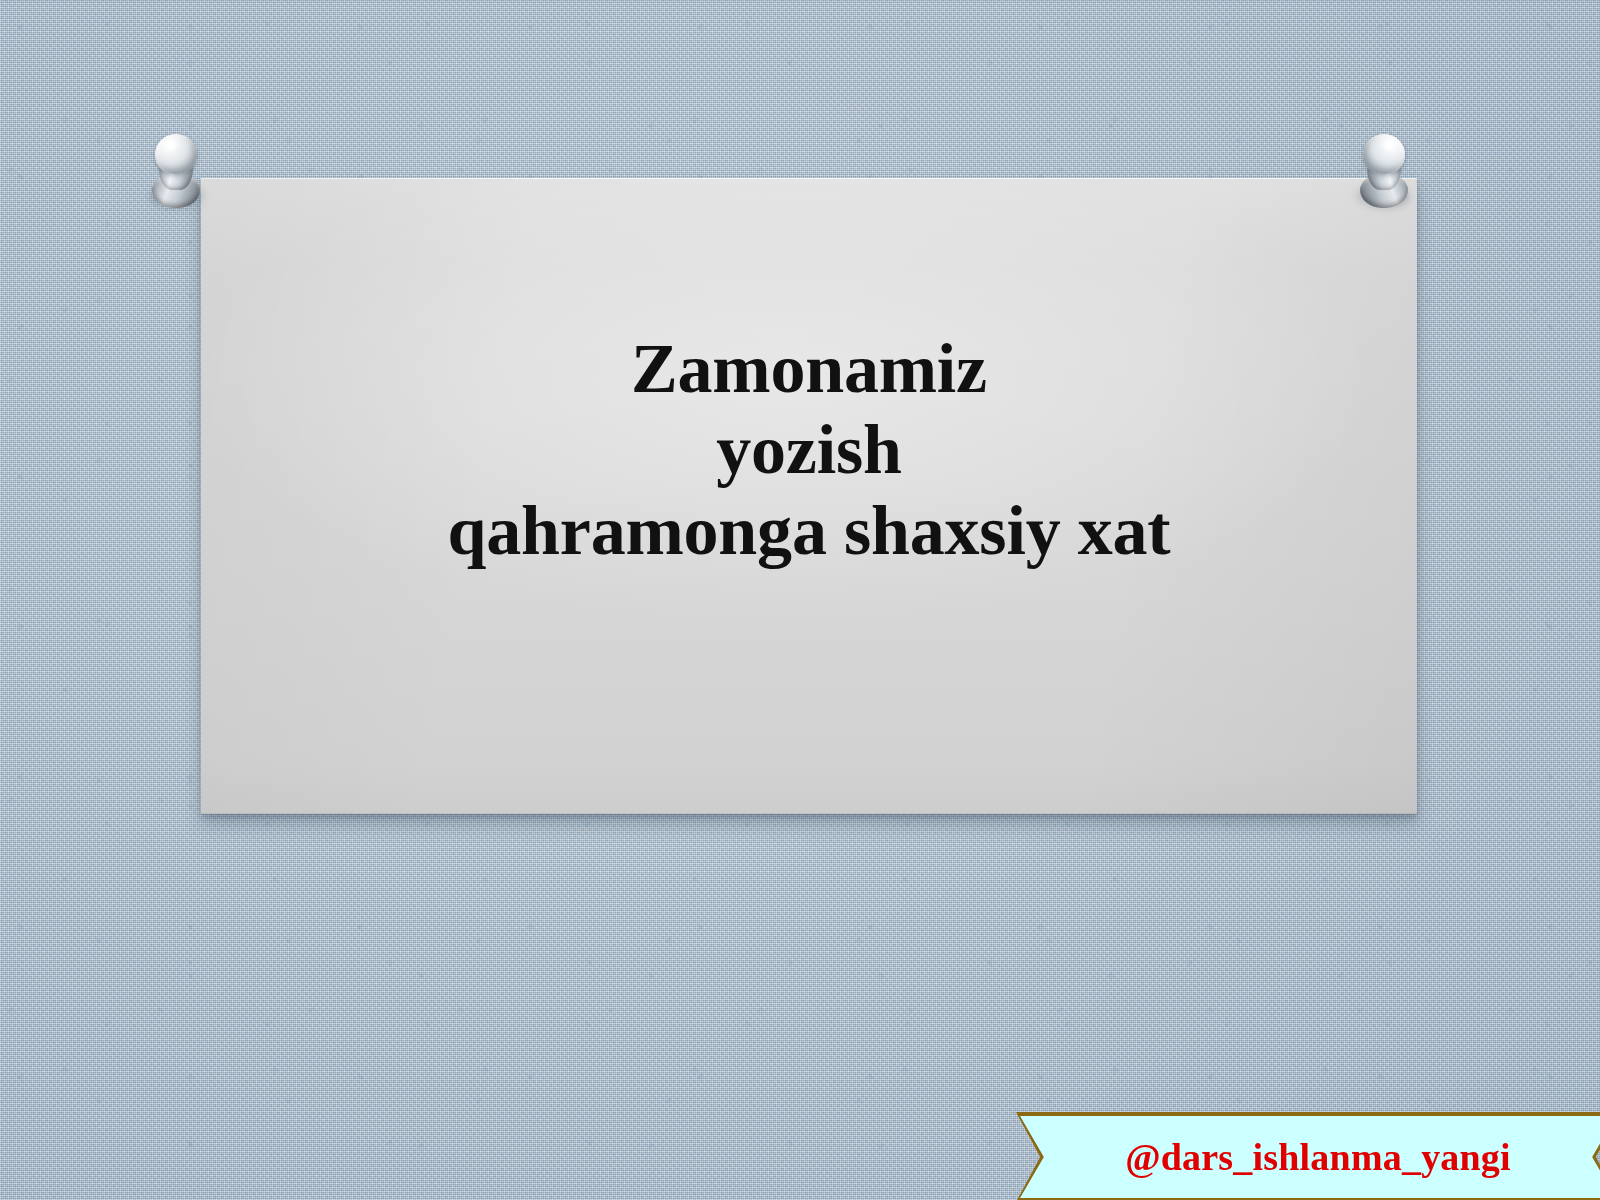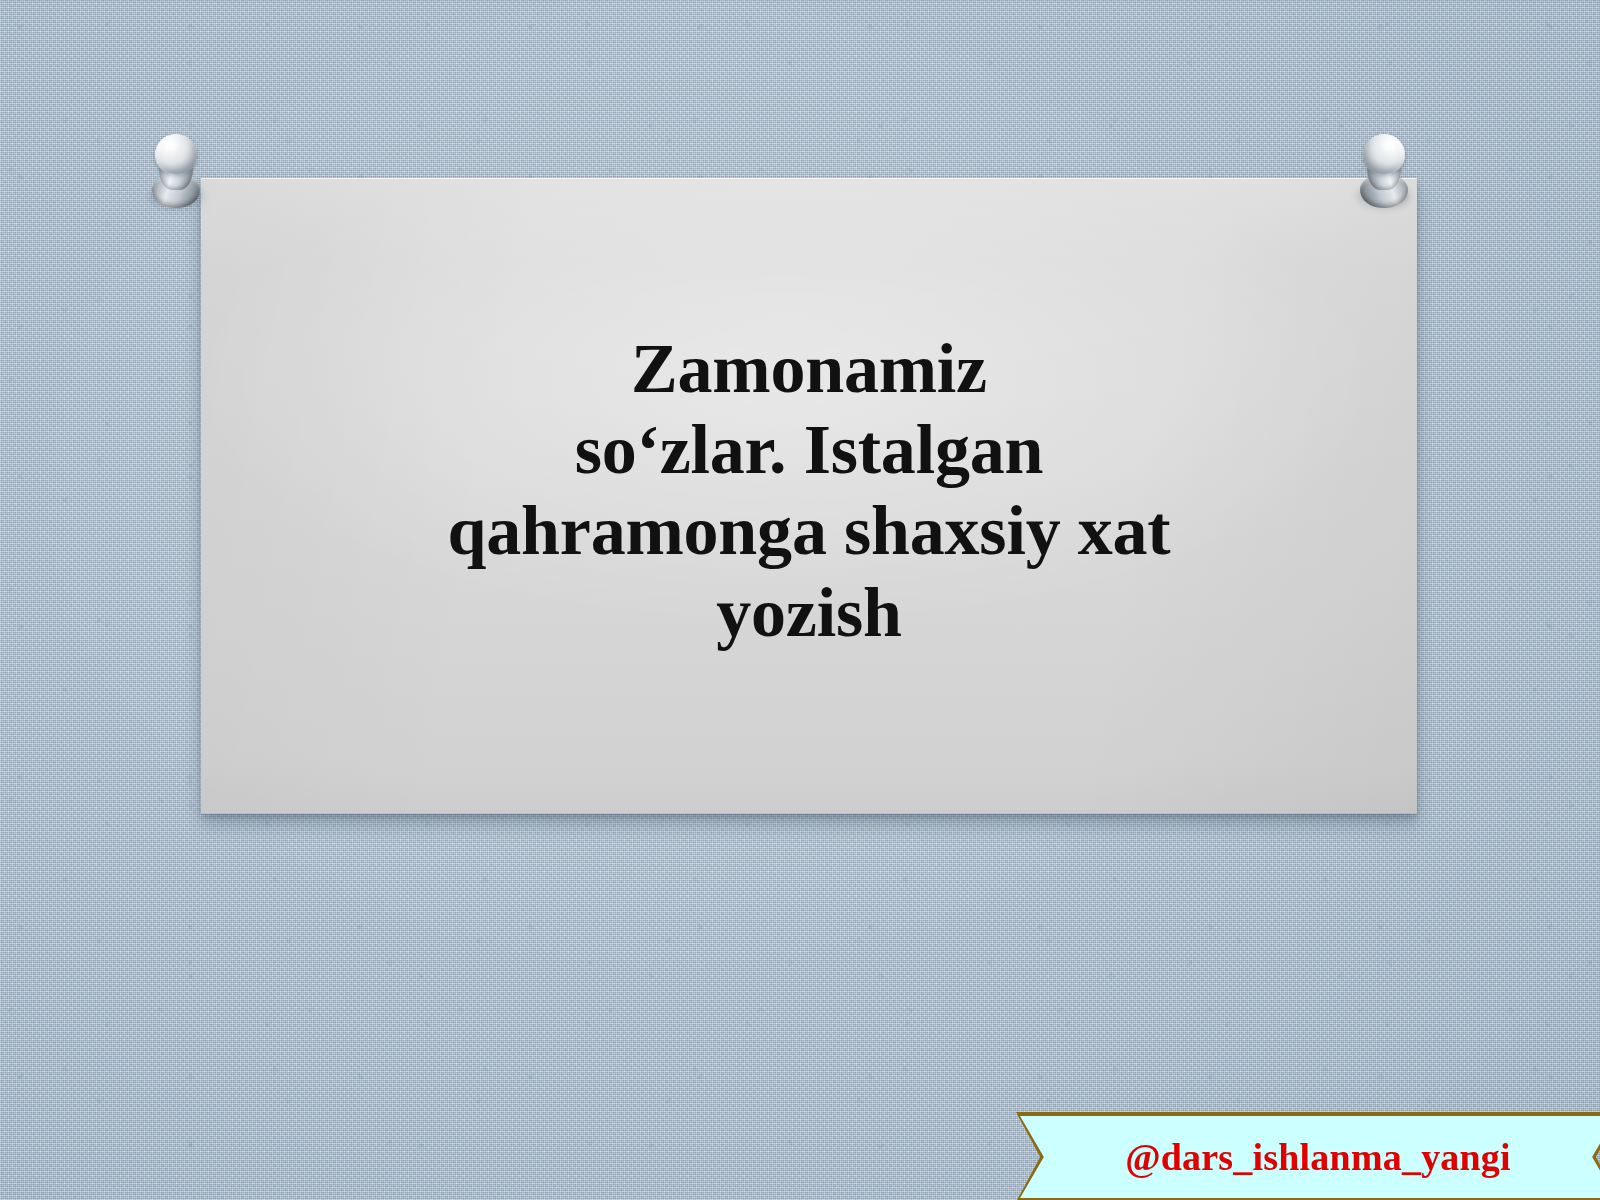--- a/index.html
+++ b/index.html
@@ -226,23 +226,22 @@
 
   <div class="wall-texture"></div>
   <div class="wall-speckle"></div>
 
   <div class="sheet-wrap">
     <div class="sheet"></div>
     <div class="sheet-sheen"></div>
 
     <div class="sheet-text">
       <span class="line">Zamonamiz</span>
-      <span class="line">so‘zlar. Istalgan</span>
+      <span class="line">yozish</span>
       <span class="line">qahramonga shaxsiy xat</span>
-      <span class="line">yozish</span>
     </div>
   </div>
 
   <div class="pin pin-l">
     <div class="pin-shadow"></div>
     <div class="pin-base"></div>
     <div class="pin-shaft"></div>
     <div class="pin-head"></div>
     <div class="pin-glint"></div>
   </div>

